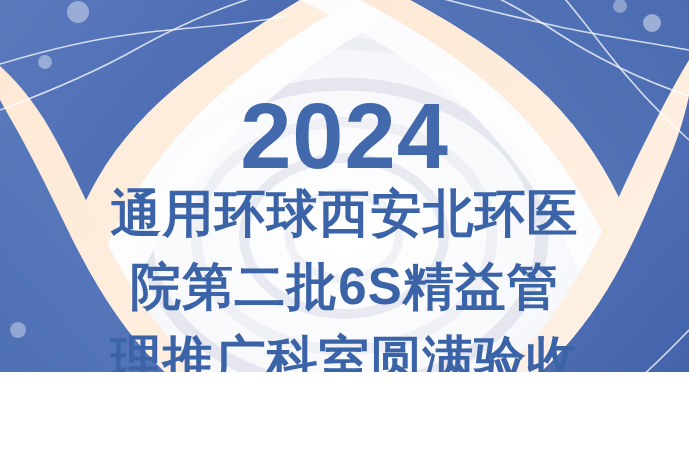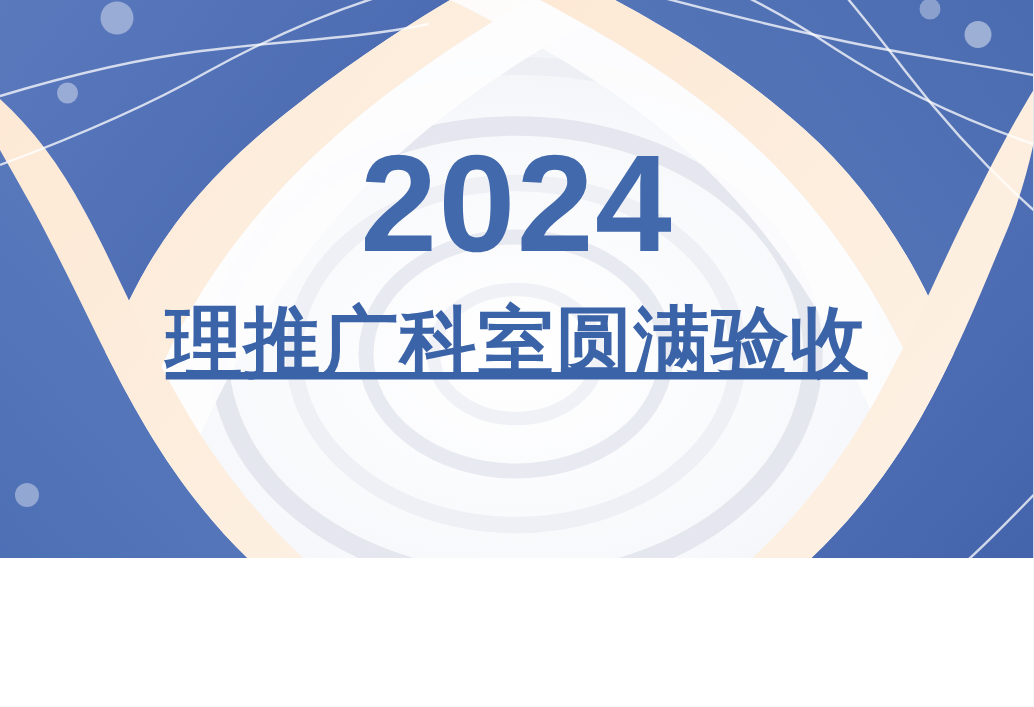--- a/index.html
+++ b/index.html
@@ -138,16 +138,18 @@
       <circle cx="620" cy="6" r="7" fill="#ffffff" fill-opacity="0.35"></circle>
       <circle cx="18" cy="330" r="8" fill="#ffffff" fill-opacity="0.38"></circle>
       <circle cx="40" cy="455" r="8" fill="#ffffff" fill-opacity="0.42"></circle>
       <circle cx="637" cy="403" r="9" fill="#ffffff" fill-opacity="0.42"></circle>
       <circle cx="596" cy="455" r="8" fill="#ffffff" fill-opacity="0.40"></circle>
     </g>
   </svg>
 
   <div id="content">
     <div id="year">2024</div>
+    <div id="line1" class="headline-line">通用环球西安北环医</div>
+    <div id="line2" class="headline-line">院第二批6S精益管</div>
     <div id="line3" class="headline-line">理推广科室圆满验收</div>
   </div>
 
 </div>
 
 </body></html>

